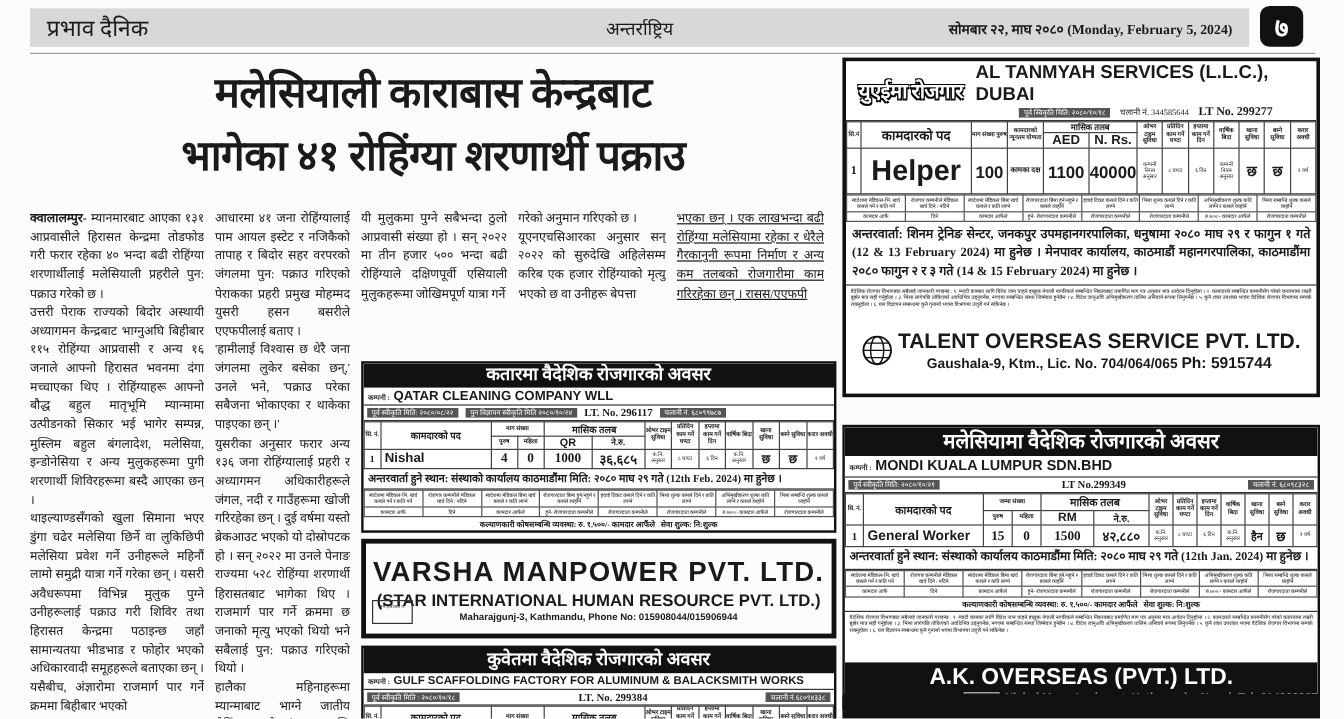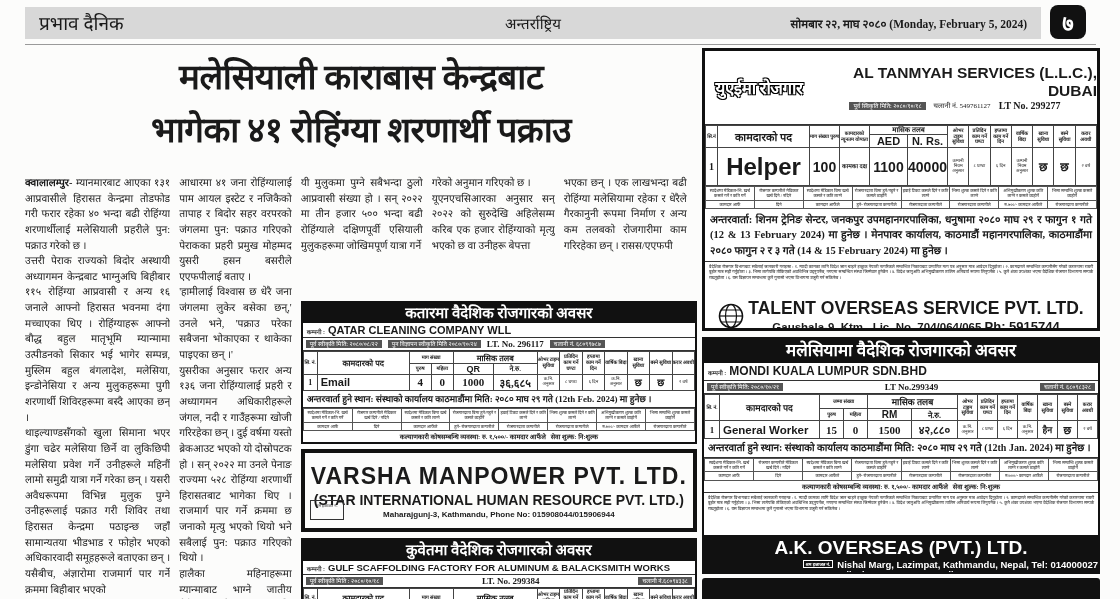--- a/index.html
+++ b/index.html
@@ -22,21 +22,21 @@
   
   .article { position:absolute; left:25px; top:50px; width:672px; height:549px; }
   .headline { text-align:center; font-weight:bold; font-size:35px; line-height:1.5;
     letter-spacing:-.5px; padding-top:2px; }
   .cols { display:flex; gap:9px; margin-top:18px; height:429px; }
   .newscol { font-size:10.3px; line-height:1.52; text-align:justify; overflow:hidden;
     white-space:pre-line; }
   .c1 { width:156px; } .c2 { width:121px; }
   .midzone { width:426px; display:flex; flex-direction:column; }
   .shortcols { display:flex; gap:9px; height:122px; }
-  .c3 { width:122px; } .c4 { width:123px; } .c5 { width:123px; }
+  .c3 { width:122px; } .c4 { width:123px; } .c5 { width:123px;text-decoration:underline; }
 
   
   .adbox { border:2px solid #111; background:#fff; overflow:hidden; }
   .adtitle { background:#111; color:#fff; font-weight:bold; text-align:center; }
   .coline { font-weight:bold; border-bottom:1px solid #333; padding:1px 4px; }
   .colabel { font-size:6px; font-weight:bold; color:#333; margin-right:3px; }
   .infobar { display:flex; align-items:center; font-size:6.5px; border-bottom:1px solid #333;
     padding:1px 3px; gap:6px; }
   .chip { background:#555; color:#fff; padding:0 4px; font-size:6px; }
   .lt { font-weight:bold; font-size:9px; }
@@ -74,34 +74,34 @@
   .kuwait .adtitle { font-size:15px; line-height:21px; height:21px; }
   .kuwait .coline { font-size:9.5px; }
 
   
   .rightads { position:absolute; left:702px; top:48px; width:398px; height:551px; }
   .uae { height:283px; border-width:3px; }
   .uae-head { display:flex; border-bottom:1px solid #333; align-items:stretch; }
   .uae-tag { width:108px; display:flex; align-items:center; justify-content:center;
     font-weight:bold; font-size:17px; color:#fff; letter-spacing:-.5px;
     text-shadow:-1px -1px 0 #000,1px -1px 0 #000,-1px 1px 0 #000,1px 1px 0 #000,0 0 1px #000; }
-  .uae-co { flex:1; text-align:right; padding:13px 0; }
+  .uae-co { flex:1; text-align:left; padding:1px 0; }
   .uae-co-name { font-weight:bold; font-size:15.5px; font-family:"Liberation Sans",sans-serif; }
   .uae-co-meta { font-size:7px; display:flex; justify-content:center; gap:8px; align-items:center; }
   .uae-co-meta .lt { font-size:10px; }
   .helper { font-weight:bold; font-size:24px; font-family:"Liberation Sans",sans-serif; }
   .bignum { font-weight:bold; font-size:14px; font-family:"Liberation Sans",sans-serif;margin-left:36px; }
   .cha { font-weight:bold; font-size:11px; }
   .uae-interview { font-weight:bold; font-size:10.5px; line-height:1.45; padding:3px 5px;
     border-bottom:1px solid #333; text-align:justify; }
   .talent { display:flex; align-items:center; justify-content:center; gap:4px; padding:2px 0 3px; }
   .talent-name { font-weight:bold; font-size:17.5px; font-family:"Liberation Sans",sans-serif; }
   .talent-sub { font-weight:bold; font-size:11.5px; font-family:"Liberation Sans",sans-serif;
     text-align:center; }
-  .malaysia { margin-top:6px; height:237px; }
+  .malaysia { margin-top:23px; height:237px; }
   .malaysia .adtitle { font-size:17px; line-height:24px; height:24px; }
   .malaysia .coline { font-size:12px; }
   .akfoot { background:#111; color:#fff; text-align:center; padding:2px 0 3px; }
   .ak-name { font-weight:bold; font-size:19px; font-family:"Liberation Sans",sans-serif; }
   .ak-line { font-size:9.5px; font-weight:bold; font-family:"Liberation Sans",sans-serif;
     display:flex; align-items:center; justify-content:flex-end; gap:4px; }
   .ak-stamp { border:1px solid #fff; font-size:4.5px; padding:0 2px; }
   .ak-email { font-size:9px; font-weight:bold; font-family:"Liberation Sans",sans-serif; }
   .bottomstrip { position:absolute; left:702px; top:578px; width:398px; height:21px;
     background:#111; border-radius:3px 3px 0 0; }
@@ -182,21 +182,21 @@
               <th rowspan="2" class="h7">करार अवधी</th>
             </tr>
             <tr>
               <th class="h7">पुरुष</th>
               <th class="h7">महिला</th>
               <th style="font-size:9px;font-family:'Liberation Sans',sans-serif;">QR</th>
               <th style="font-size:7px;">ने.रु.</th>
             </tr>
             <tr>
               <td style="font-size:8px;font-weight:bold;">1</td>
-              <td style="font-size:11px;font-weight:bold;text-align:left;padding-left:3px;font-family:'Liberation Sans',sans-serif;">Email</td>
+              <td style="font-size:11px;font-weight:bold;text-align:left;padding-left:3px;font-family:'Liberation Sans',sans-serif;">Nishal</td>
               <td class="cha">4</td>
               <td class="cha">0</td>
               <td class="cha">1000</td>
               <td class="cha">३६,६८५</td>
               <td class="v7">क.नि. अनुसार</td>
               <td class="v7">८ घण्टा</td>
               <td class="v7">६ दिन</td>
               <td class="v7">क.नि. अनुसार</td>
               <td style="font-size:10px;font-weight:bold;">छ</td>
               <td style="font-size:10px;font-weight:bold;">छ</td>
@@ -285,21 +285,21 @@
 
   <div class="rightads">
 
     <div class="adbox uae">
       <div class="uae-head">
         <div class="uae-tag">युएईमा रोजगार</div>
         <div class="uae-co">
           <div class="uae-co-name">AL TANMYAH  SERVICES (L.L.C.), DUBAI</div>
           <div class="uae-co-meta">
             <span class="chip">पूर्व स्विकृति मिति: २०८०/१०/१८</span>
-            <span>चलानी नं. 549761127</span>
+            <span>चलानी नं. 344585644</span>
             <span class="lt">LT No. 299277</span>
           </div>
         </div>
       </div>
       <table class="adtab">
         <colgroup>
             <col style="width:12px">
             <col style="width:92px">
             <col style="width:30px">
             <col style="width:30px">

